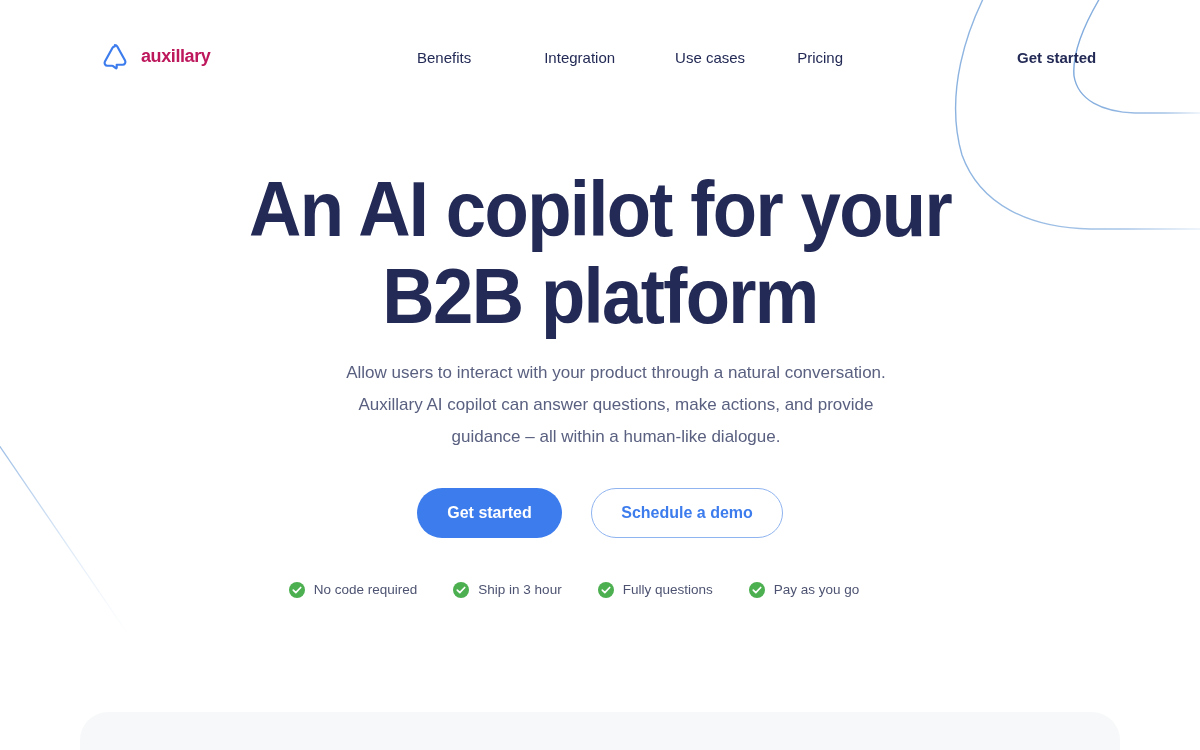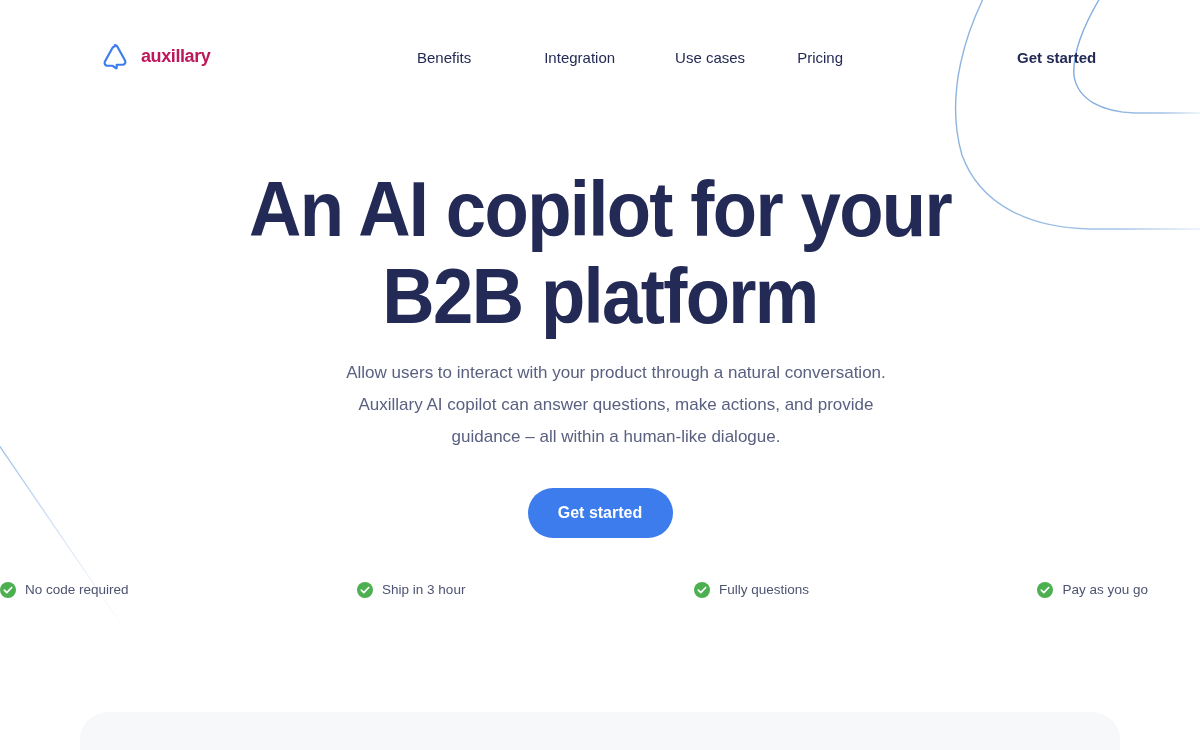--- a/index.html
+++ b/index.html
@@ -169,21 +169,21 @@
     color: #3c7ced;
     border: 1.3px solid #8fb4f0;
   }
 
   .hero-features {
     position: absolute;
     top: 581px;
     left: 0;
     width: 1148px;
     display: flex;
-    justify-content: space-between;
+    justify-content: center;
     align-items: center;
     gap: 36px;
   }
   .feature {
     display: inline-flex;
     align-items: center;
     gap: 9px;
   }
   .feature-icon {
     width: 16px;
@@ -272,20 +272,21 @@
 
     <h1 class="hero-title">
       <span class="line">An AI copilot for your</span>
       <span class="line">B2B platform</span>
     </h1>
 
     <p class="hero-sub">Allow users to interact with your product through a natural conversation. Auxillary AI copilot can answer questions, make actions, and provide guidance – all within a human-like dialogue.</p>
 
     <div class="hero-actions">
       <a class="btn btn-primary" href="#">Get started</a>
+      <a class="btn btn-outline" href="#">Schedule a demo</a>
     </div>
 
     <ul class="hero-features">
       <li class="feature">
         <svg class="feature-icon" viewBox="0 0 16 16">
           <circle cx="8" cy="8" r="8" fill="#4caf50"></circle>
           <path d="M4.3 8.2 L6.8 10.6 L11.7 5.5" fill="none" stroke="#ffffff" stroke-width="1.7" stroke-linecap="round" stroke-linejoin="round"></path>
         </svg>
         <span class="feature-label">No code required</span>
       </li>

